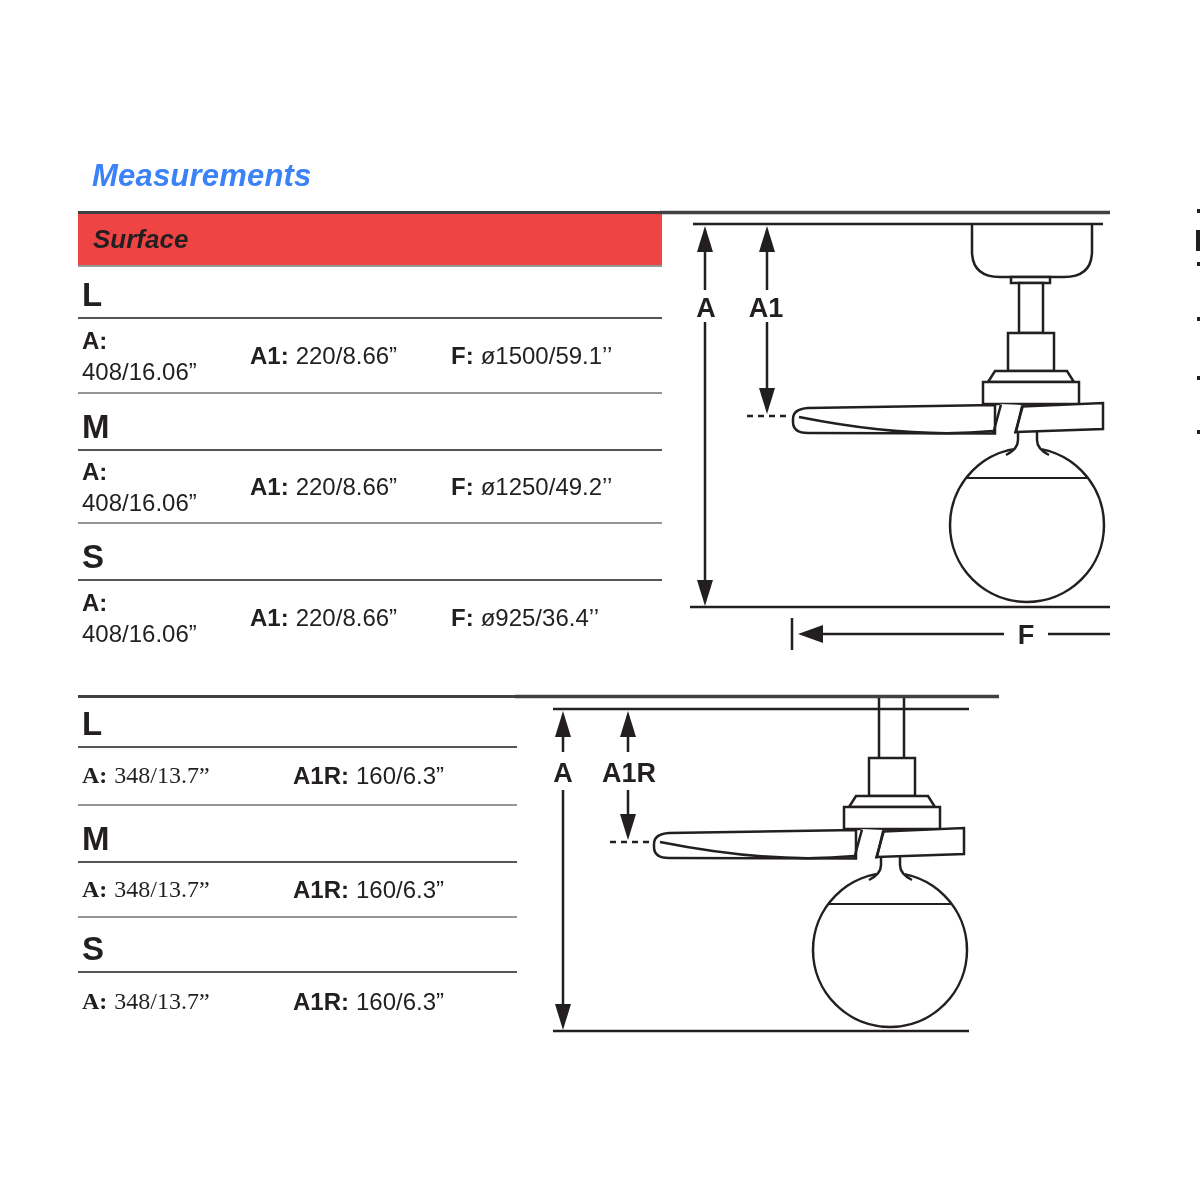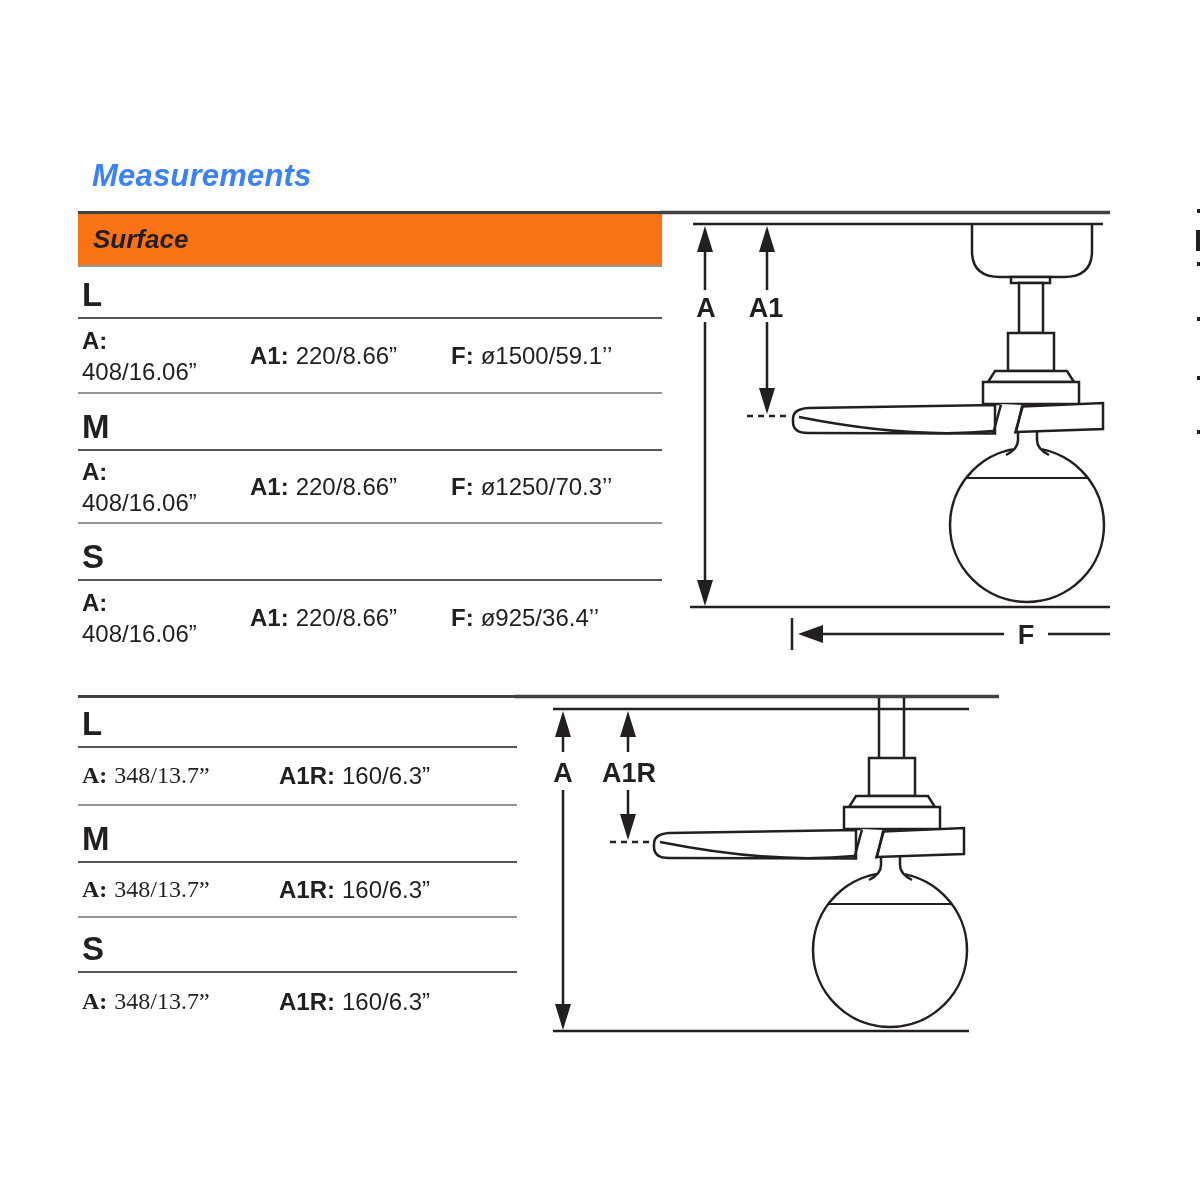--- a/index.html
+++ b/index.html
@@ -4,36 +4,36 @@
 <style>
   html,body{margin:0;padding:0;background:#fff;}
   body{width:1200px;height:1200px;position:relative;overflow:hidden;
        font-family:"Liberation Sans",sans-serif;color:#231f20;}
   .abs{position:absolute;}
   #page-title{left:92px;top:158px;font-size:31px;font-weight:700;font-style:italic;color:#3b82f6;letter-spacing:.2px;}
   .tbl{position:absolute;border-top:3px solid #414042;box-sizing:border-box;}
   .tbl *{box-sizing:border-box;}
   #surface-table{left:78px;top:211px;width:584px;}
   #recessed-table{left:78px;top:695px;width:439px;}
-  .tbl-header{background:#f97316;border-bottom:2px solid #939598;display:flex;align-items:center;
+  .tbl-header{background:#ef4444;border-bottom:2px solid #939598;display:flex;align-items:center;
               padding-left:15px;font-size:26px;font-weight:700;font-style:italic;}
   .size-row{border-bottom:2px solid #55565a;display:flex;align-items:flex-end;
             padding-left:4px;padding-bottom:6px;font-size:33px;font-weight:700;line-height:1;}
   .data-row{border-bottom:2px solid #939598;position:relative;font-size:24px;}
   .data-row.last{border-bottom:none;}
   .cell{position:absolute;top:50%;transform:translateY(-50%);white-space:nowrap;line-height:1.3;}
   .cell .lbl{font-weight:700;margin-right:7px;}
   .cell .lbl.block{display:block;margin-right:0;}
   
   .s-col-a{left:4px;}
   .s-col-a1{left:172px;}
   .s-col-f{left:365px;margin-left:8px;}
   
   .r-col-a{left:4px;font-family:Liberation Serif, serif;}
-  .r-col-a1r{left:201px;}
+  .r-col-a1r{left:215px;}
   
   .sh-header{height:53px;} .sh-size-l{height:52px;} .sh-data-l{height:75px;}
   .sh-size-m{height:57px;} .sh-data-m{height:73px;}
   .sh-size-s{height:57px;} .sh-data-s{height:74px;}
   .rh-header{height:54px;} .rh-size-l{height:50px;} .rh-data-l{height:58px;}
   .rh-size-m{height:57px;} .rh-data-m{height:55px;}
   .rh-size-s{height:55px;} .rh-data-s{height:58px;}
   svg{position:absolute;left:0;top:0;}
   .dim-label{font-family:"Liberation Sans",sans-serif;font-weight:700;font-size:27px;
              fill:#231f20;text-anchor:middle;}
@@ -67,21 +67,21 @@
     <span>M</span>
   </div>
   <div class="data-row sh-data-m">
     <div class="cell s-col-a">
       <span class="lbl block">A:</span><span>408/16.06”</span>
     </div>
     <div class="cell s-col-a1">
       <span class="lbl">A1:</span><span>220/8.66”</span>
     </div>
     <div class="cell s-col-f">
-      <span class="lbl">F:</span><span>ø1250/70.3’’</span>
+      <span class="lbl">F:</span><span>ø1250/49.2’’</span>
     </div>
   </div>
 
   <div class="size-row sh-size-s">
     <span>S</span>
   </div>
   <div class="data-row sh-data-s last">
     <div class="cell s-col-a">
       <span class="lbl block">A:</span><span>408/16.06”</span>
     </div>

